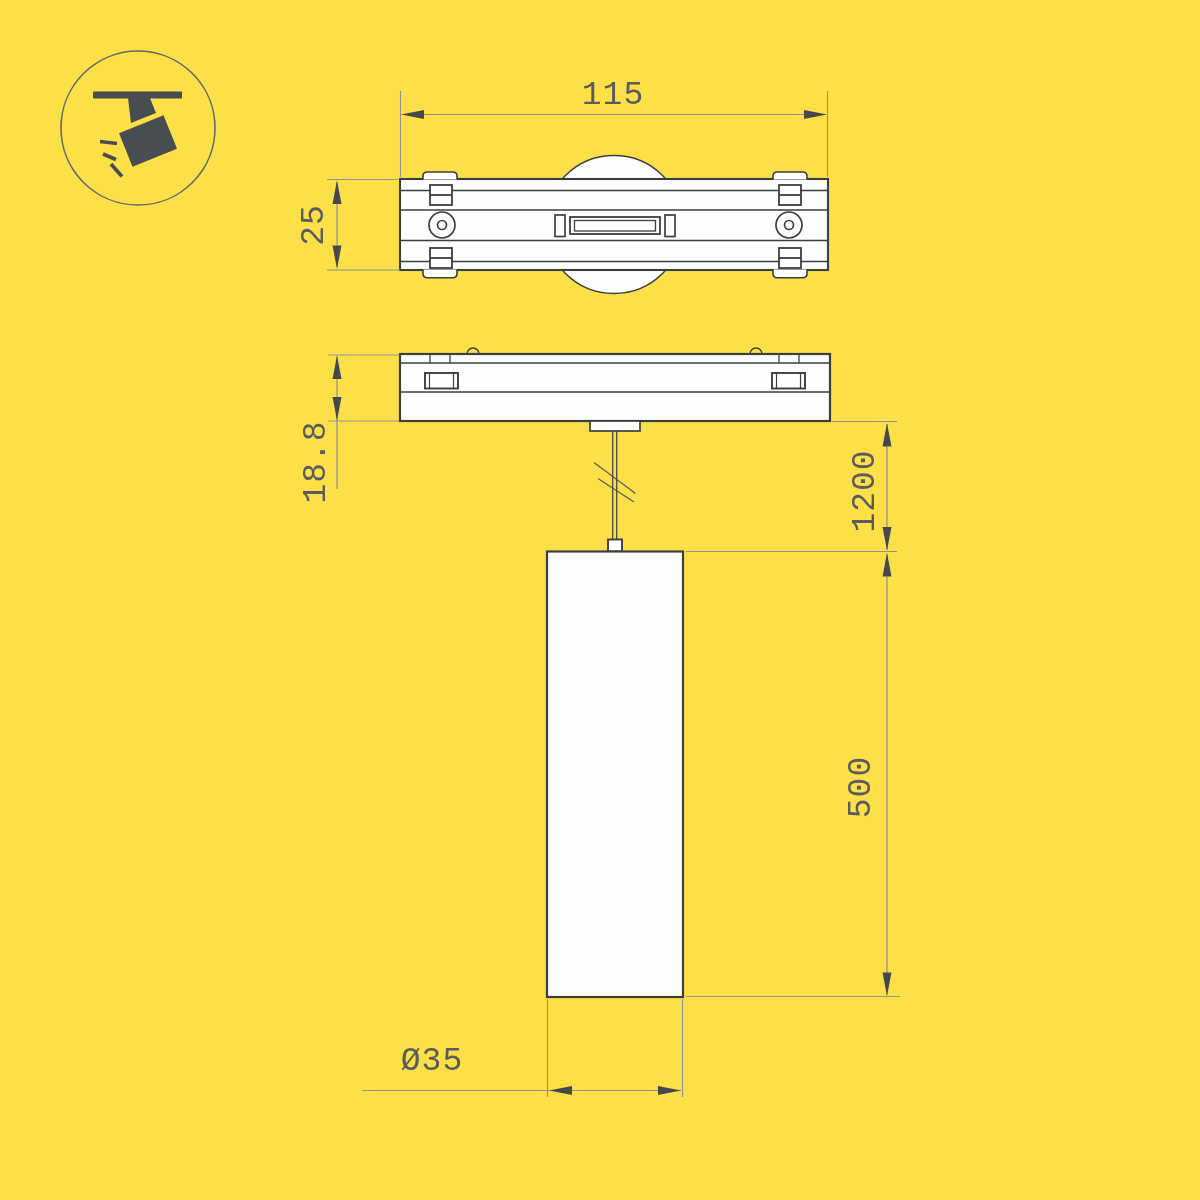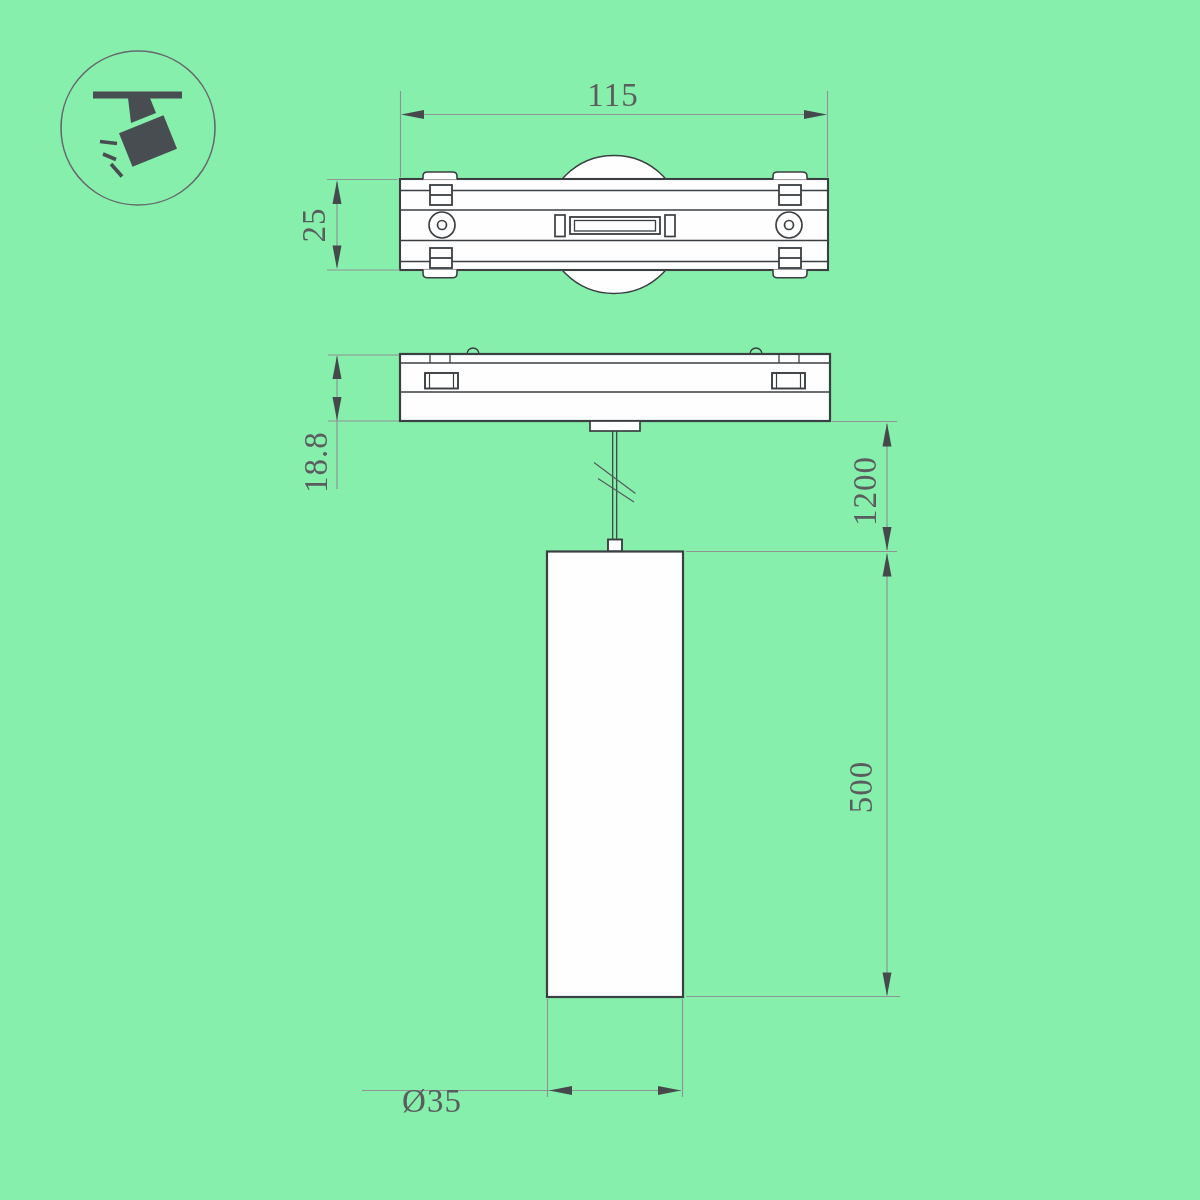--- a/index.html
+++ b/index.html
@@ -1,17 +1,17 @@
 <!DOCTYPE html>
 <html><head>
 <meta charset="utf-8">
 <style>
   html,body{margin:0;padding:0;background:#fff;}
-  .page{position:relative;width:1200px;height:1200px;background:#86efac;overflow:hidden;
-        font-family:Liberation Serif, serif;}
+  .page{position:relative;width:1200px;height:1200px;background:#fde047;overflow:hidden;
+        font-family:Liberation Mono, monospace;}
   .drawing-svg{position:absolute;left:0;top:0;}
   .dim-label{position:absolute;font-size:33px;color:#5a5c5e;letter-spacing:1px;white-space:nowrap;
              transform:translate(-50%,-50%);line-height:1;}
   .dim-label.rot{transform:translate(-50%,-50%) rotate(-90deg);}
 </style>
 </head>
 <body>
 
 <div class="page">
 
@@ -160,14 +160,14 @@
   <div class="dim-label" style="left:613px;top:95px">115</div>
 
   <div class="dim-label rot" style="left:314px;top:225px">25</div>
 
   <div class="dim-label rot" style="left:316px;top:462px">18.8</div>
 
   <div class="dim-label rot" style="left:865px;top:491px">1200</div>
 
   <div class="dim-label rot" style="left:861px;top:787px">500</div>
 
-  <div class="dim-label" style="left:432px;top:1101px">Ø35</div>
+  <div class="dim-label" style="left:432px;top:1061px">Ø35</div>
 </div>
 
 </body></html>

